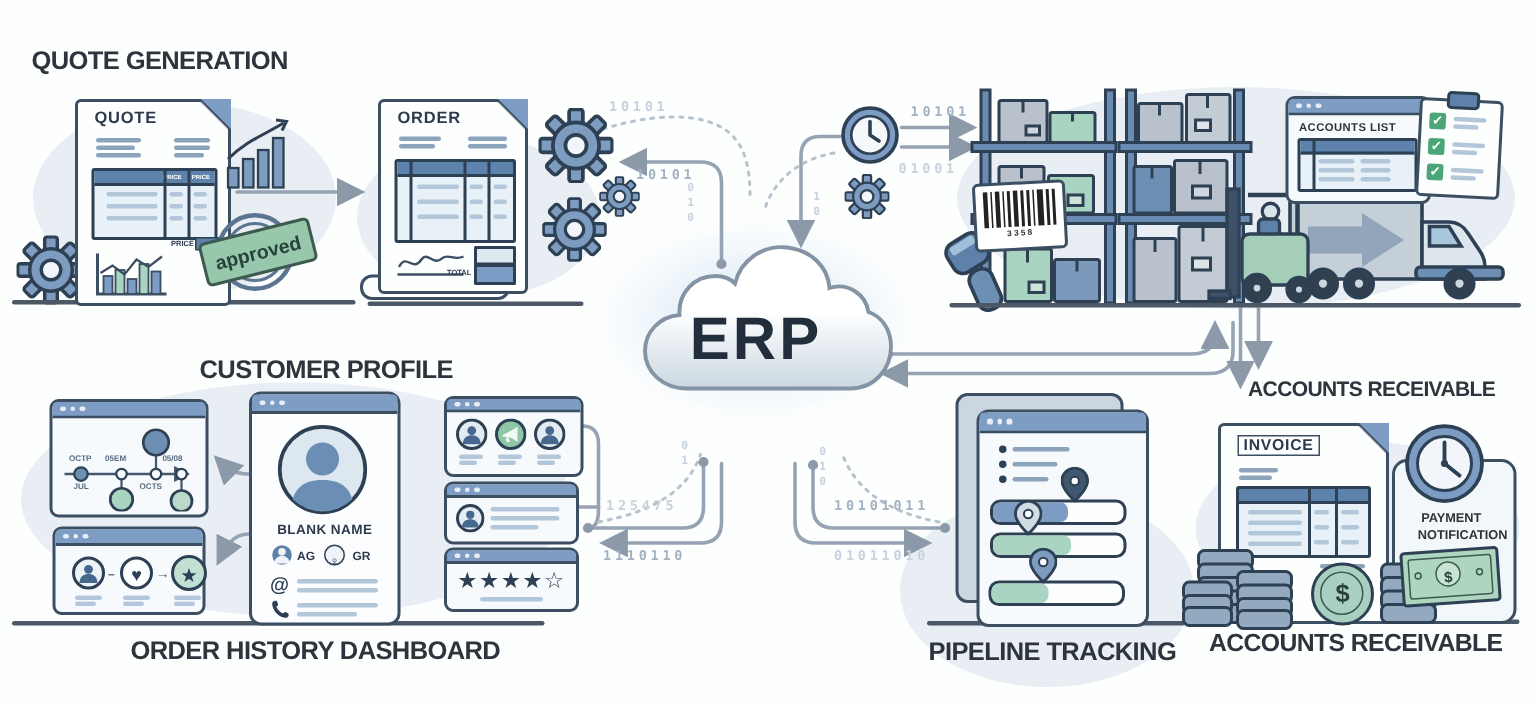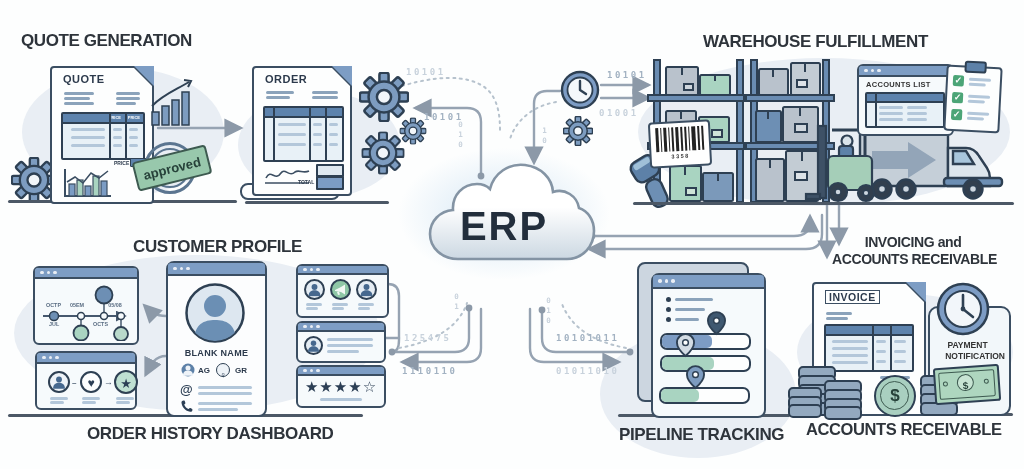--- a/index.html
+++ b/index.html
@@ -205,25 +205,23 @@
   </svg>
 
   <div class="gl" style="left:8px;top:200px;width:229px"></div>
   <div class="gl" style="left:245px;top:201px;width:144px"></div>
   <div class="gl" style="left:633px;top:202px;width:381px"></div>
   <div class="gl" style="left:8px;top:414px;width:355px"></div>
   <div class="gl" style="left:618px;top:414px;width:172px"></div>
   <div class="gl" style="left:795px;top:413px;width:218px"></div>
 
   <div class="t" style="left:21px;top:31px">QUOTE GENERATION</div>
-  <div class="t" style="left:703px;top:32px">WAREHOUSE FULFILLMENT</div>
   <div class="t" style="left:133px;top:237px">CUSTOMER PROFILE</div>
   <div class="t" style="left:87px;top:424px">ORDER HISTORY DASHBOARD</div>
   <div class="t" style="left:619px;top:425px;font-size:17px">PIPELINE TRACKING</div>
-  <div class="t small" style="left:832px;top:234px;width:162px;text-align:center">INVOICING and</div>
   <div class="t small" style="left:832px;top:251px;width:162px;text-align:center">ACCOUNTS RECEIVABLE</div>
   <div class="t" style="left:806px;top:420px;font-size:16.5px">ACCOUNTS RECEIVABLE</div>
 
   <div class="bin light" style="left:406px;top:67px">10101</div>
   <div class="bin" style="left:424px;top:112px">10101</div>
   <div class="bin" style="left:607px;top:70px">10101</div>
   <div class="bin light" style="left:599px;top:108px">01001</div>
   <div class="bin light" style="left:404px;top:333px">125475</div>
   <div class="bin" style="left:402px;top:366px">1110110</div>
   <div class="bin" style="left:556px;top:333px">10101011</div>

